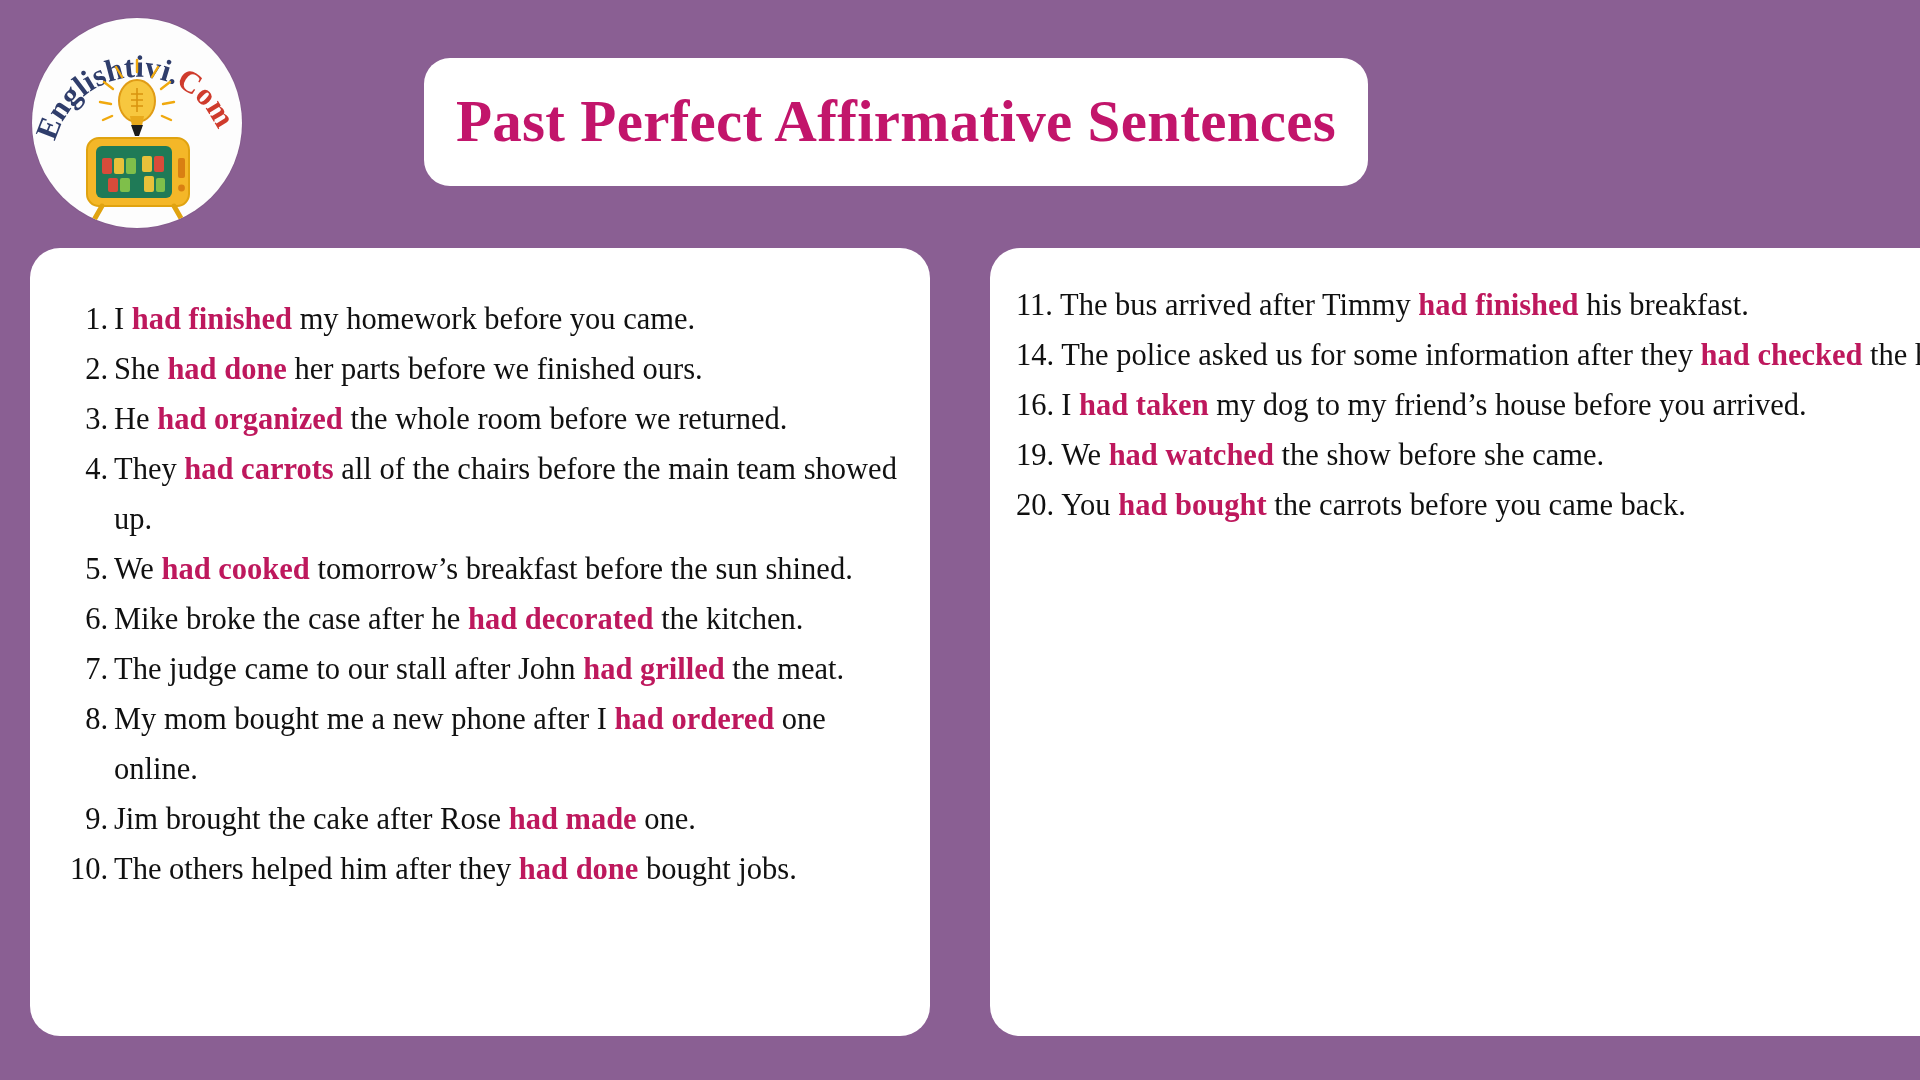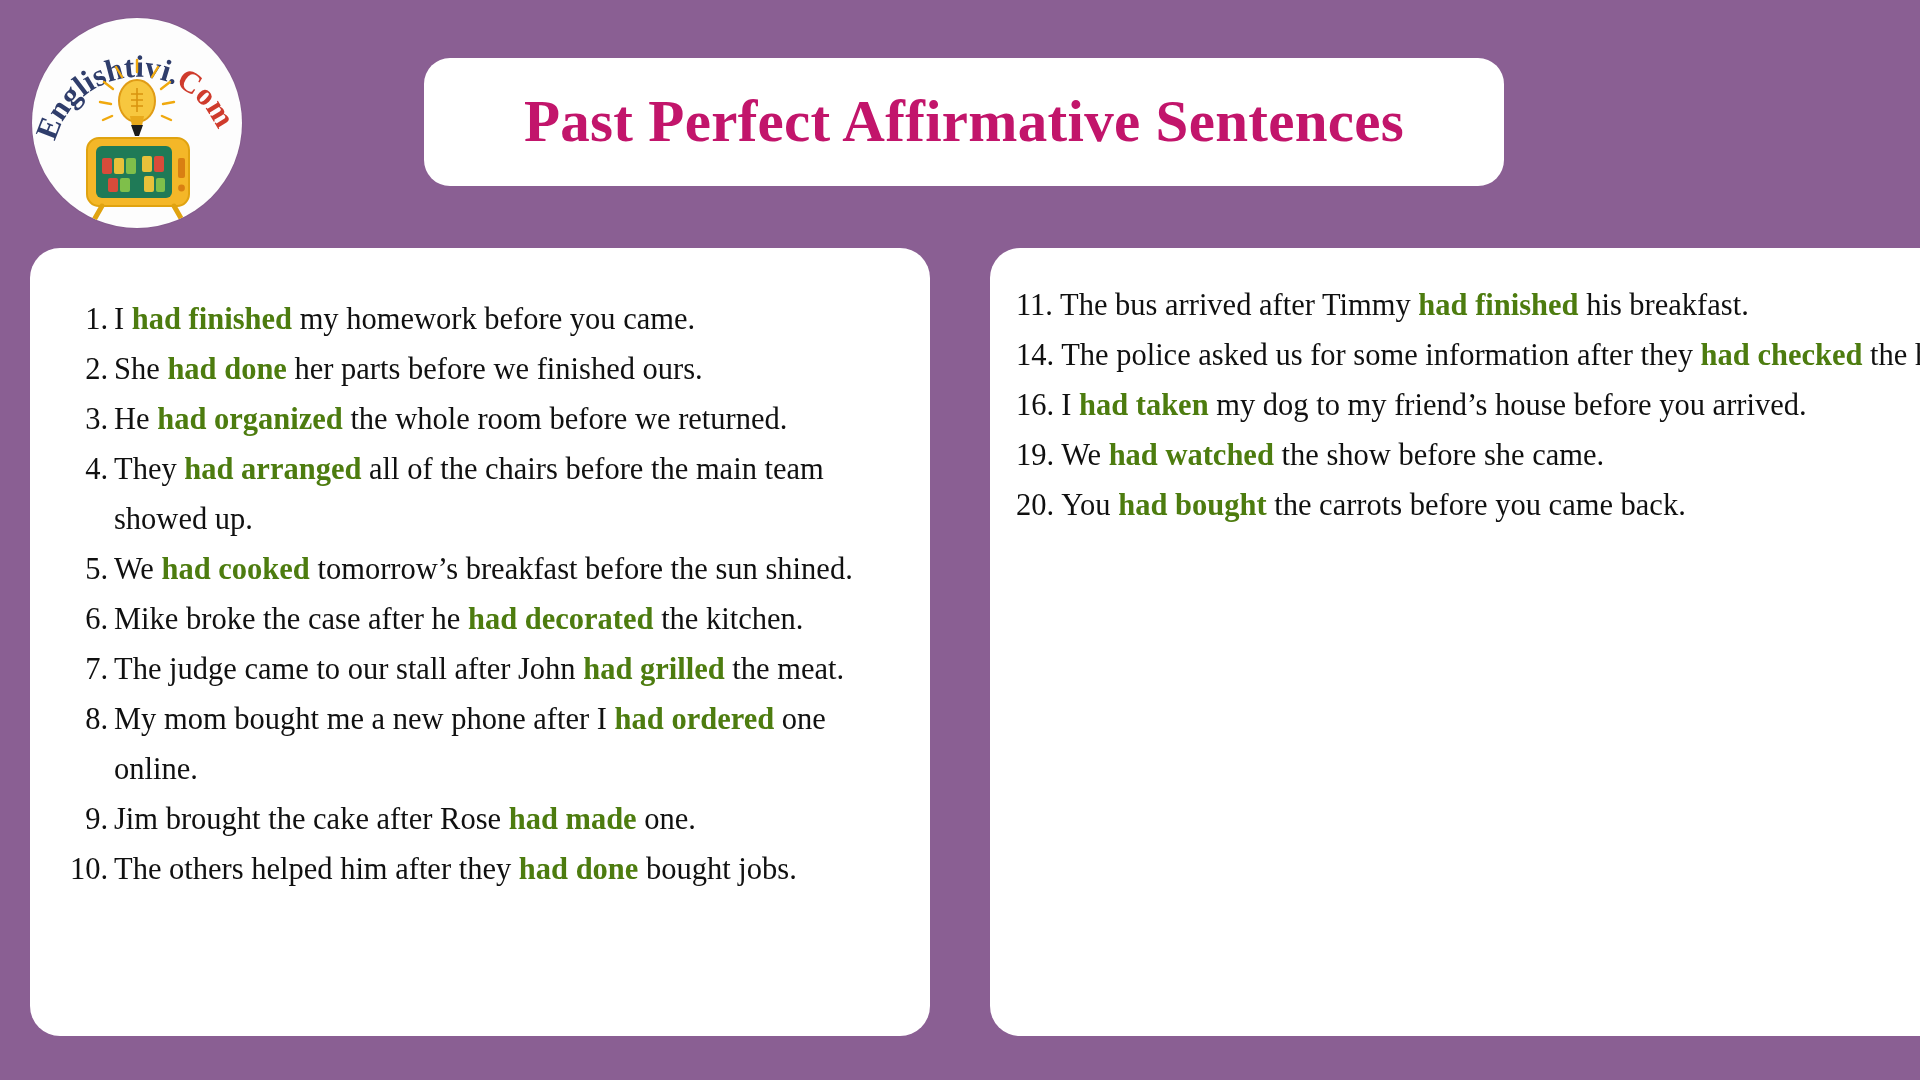--- a/index.html
+++ b/index.html
@@ -33,21 +33,21 @@
     box-shadow: 0 0 0 1px rgba(0,0,0,0.04);
     overflow: hidden;
   }
   .logo svg { display: block; width: 210px; height: 210px; }
 
   
   .title-banner {
     position: absolute;
     left: 424px;
     top: 58px;
-    width: 1080px;
+    width: 944px;
     height: 128px;
     background: #ffffff;
     border-radius: 26px;
     display: flex;
     align-items: center;
     justify-content: center;
     box-sizing: border-box;
   }
   .title-text {
     font-family: "Liberation Serif", "DejaVu Serif", serif;
@@ -116,21 +116,21 @@
     margin-bottom: 0;
   }
   .card-right .sent-num {
     position: static;
     display: inline;
     margin-right: 7px;
     color: #101010;
   }
 
   .hl {
-    color: #4d7c0f;
+    color: #be185d;
     font-weight: bold;
   }
 </style>
 </head>
 <body>
 
 <div class="page">
 
   <div class="logo">
     <svg viewBox="0 0 210 210" xmlns="http://www.w3.org/2000/svg">
@@ -188,21 +188,21 @@
 
   <div class="title-banner">
     <div class="title-text">Past Perfect Affirmative Sentences</div>
   </div>
 
   <div class="card card-left">
     <ol class="sent-list" id="left-list">
         <li class="sent-item"><span class="sent-num">1.</span><span>I </span><span class="hl">had finished</span><span> my homework before you came.</span></li>
         <li class="sent-item"><span class="sent-num">2.</span><span>She </span><span class="hl">had done</span><span> her parts before we finished ours.</span></li>
         <li class="sent-item"><span class="sent-num">3.</span><span>He </span><span class="hl">had organized</span><span> the whole room before we returned.</span></li>
-        <li class="sent-item"><span class="sent-num">4.</span><span>They </span><span class="hl">had arranged</span><span> all of the chairs before the main team showed up.</span></li>
+        <li class="sent-item"><span class="sent-num">4.</span><span>They </span><span class="hl">had carrots</span><span> all of the chairs before the main team showed up.</span></li>
         <li class="sent-item"><span class="sent-num">5.</span><span>We </span><span class="hl">had cooked</span><span> tomorrow’s breakfast before the sun shined.</span></li>
         <li class="sent-item"><span class="sent-num">6.</span><span>Mike broke the case after he </span><span class="hl">had decorated</span><span> the kitchen.</span></li>
         <li class="sent-item"><span class="sent-num">7.</span><span>The judge came to our stall after John </span><span class="hl">had grilled</span><span> the meat.</span></li>
         <li class="sent-item"><span class="sent-num">8.</span><span>My mom bought me a new phone after I </span><span class="hl">had ordered</span><span> one online.</span></li>
         <li class="sent-item"><span class="sent-num">9.</span><span>Jim brought the cake after Rose </span><span class="hl">had made</span><span> one.</span></li>
         <li class="sent-item"><span class="sent-num">10.</span><span>The others helped him after they </span><span class="hl">had done</span><span> bought jobs.</span></li>
       </ol>
   </div>
 
   <div class="card card-right">

